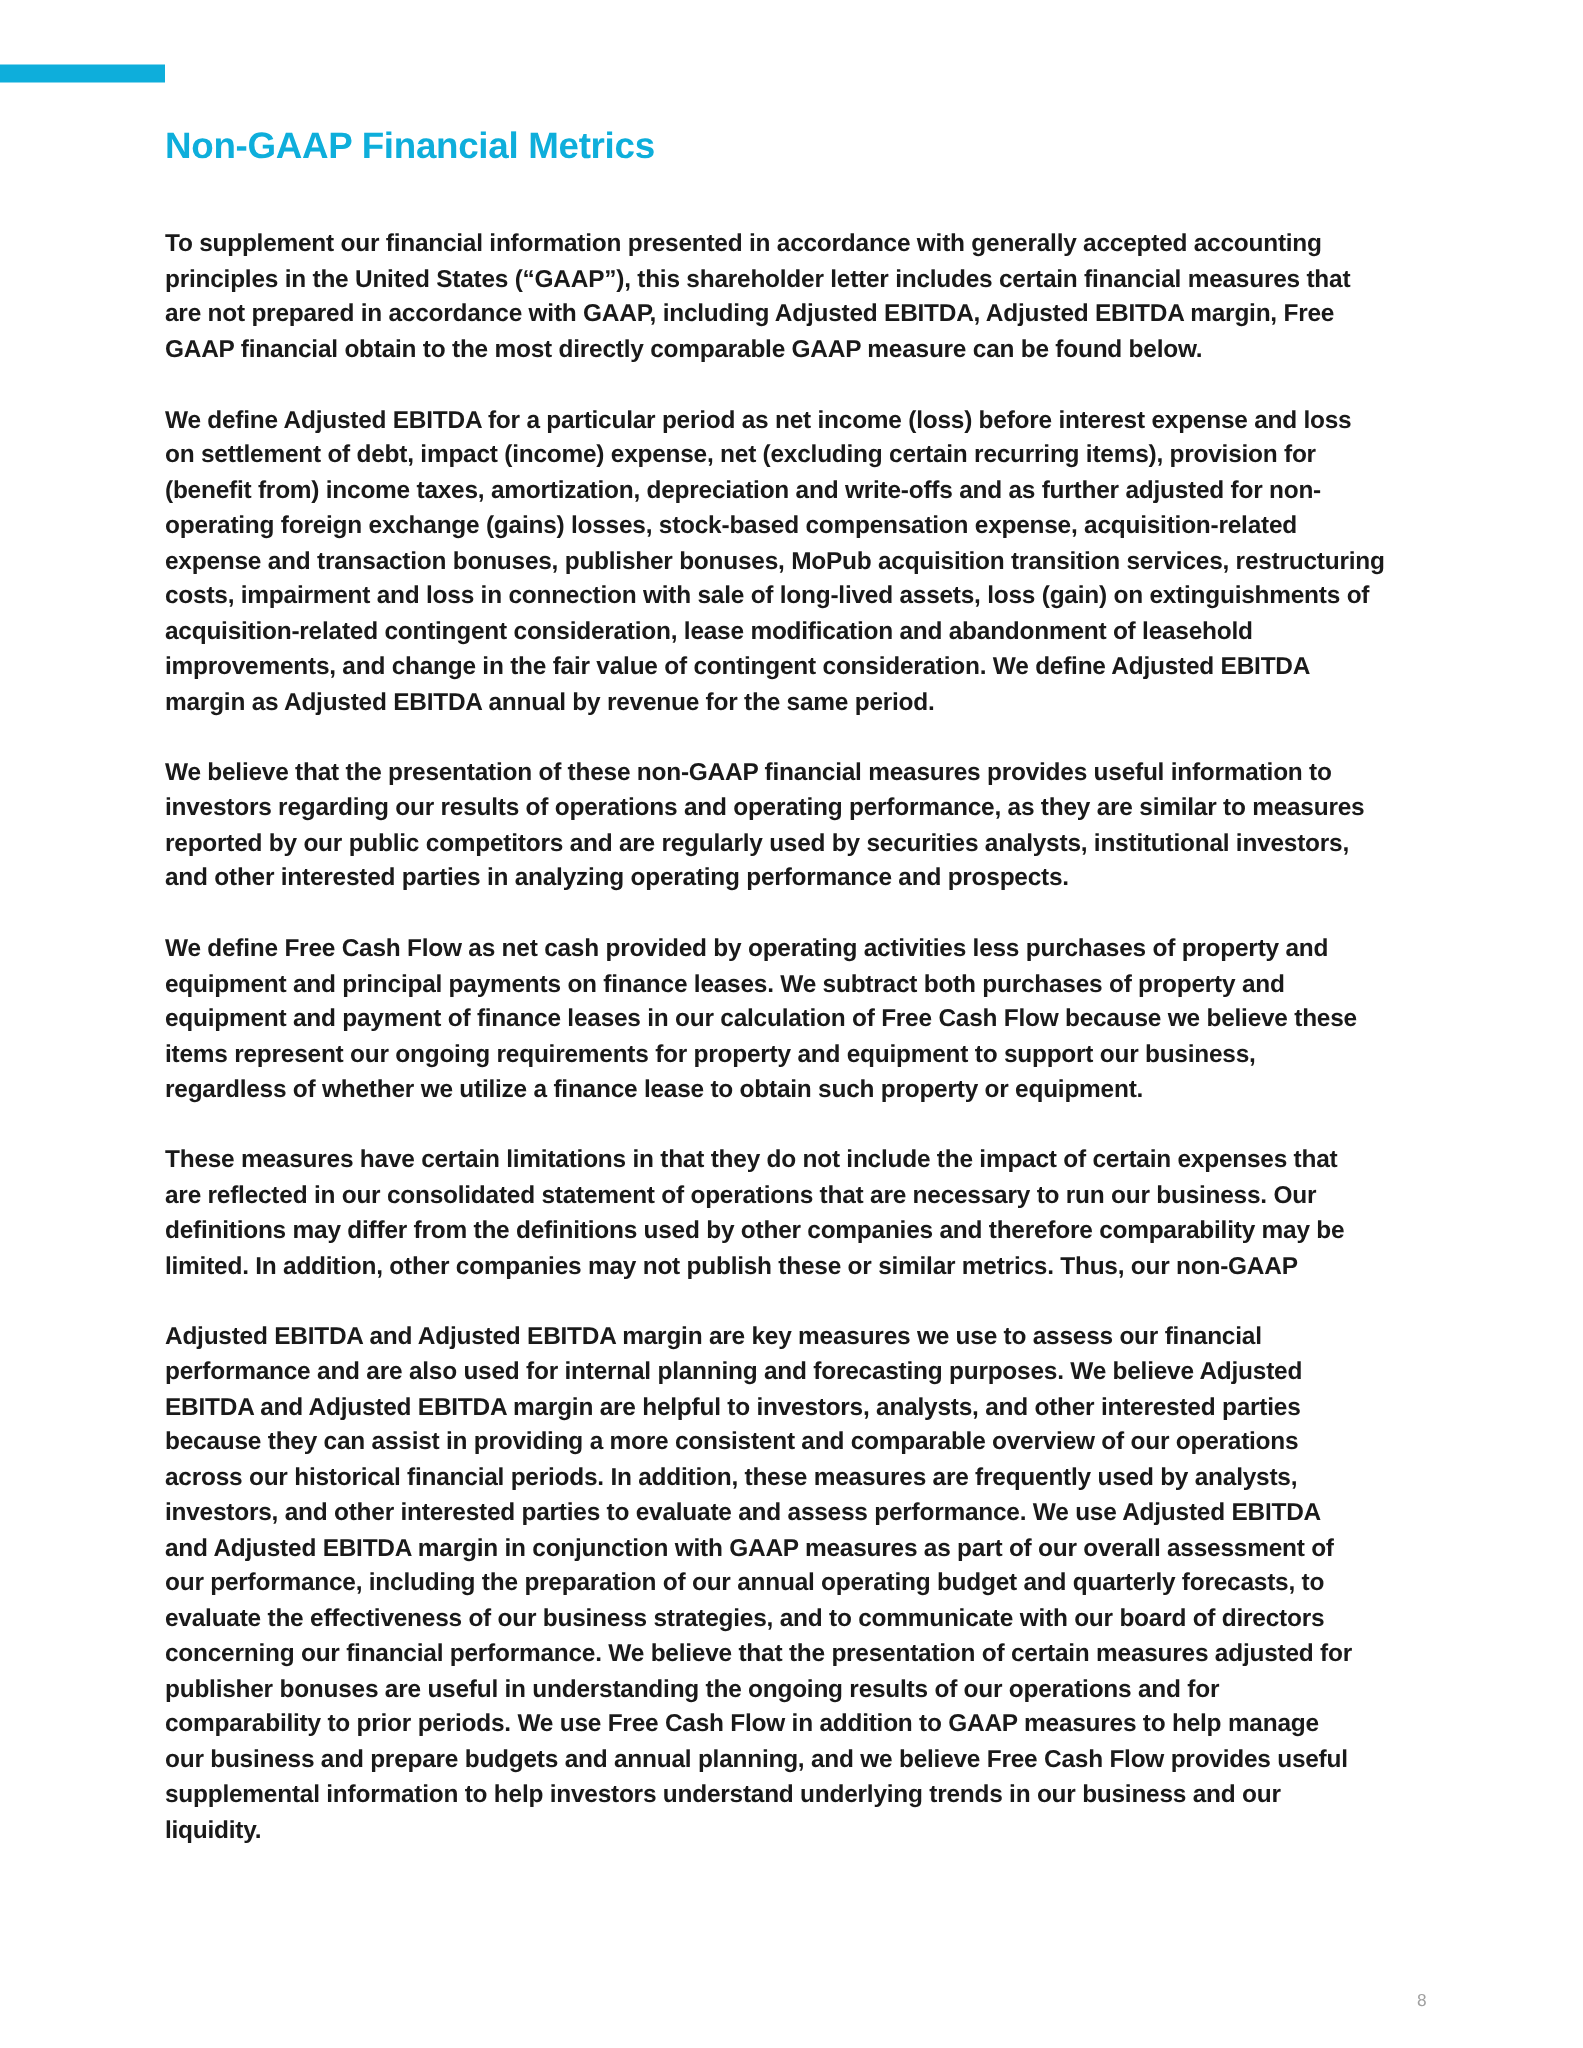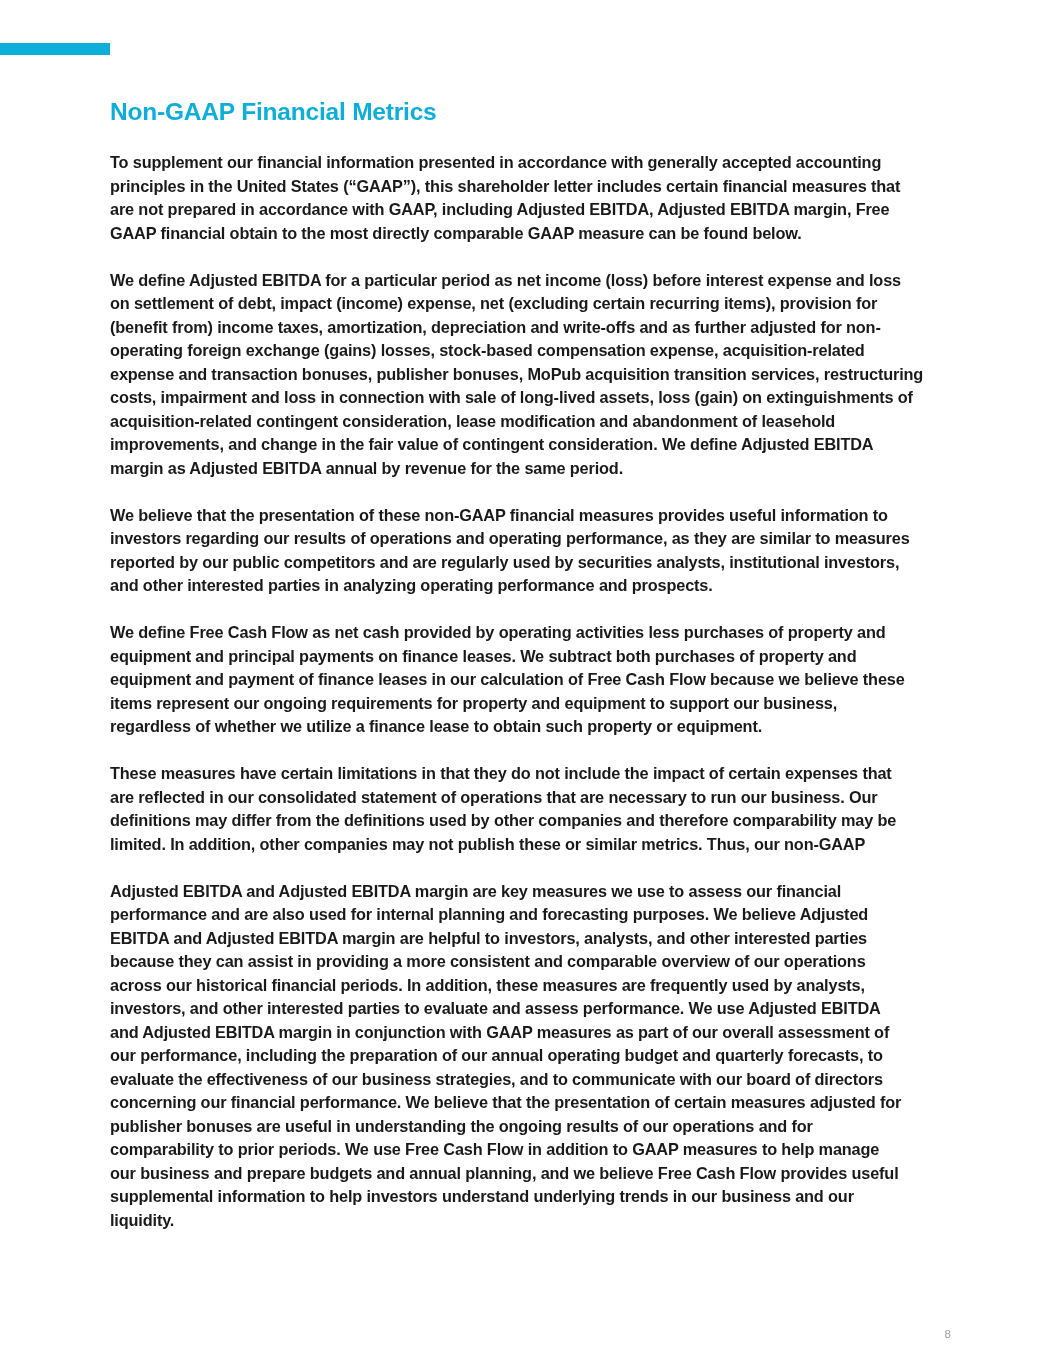--- a/index.html
+++ b/index.html
@@ -19,21 +19,21 @@
       position: absolute;
       left: 0;
       top: 43px;
       width: 110px;
       height: 12px;
       background: #0eaedb;
     }
     .page-title {
       position: absolute;
       left: 110px;
-      top: 98px;
+      top: 84px;
       margin: 0;
       font-size: 24.5px;
       font-weight: bold;
       color: #0eaedb;
       letter-spacing: -0.2px;
       white-space: nowrap;
       text-align: center;
     }
     .body-text {
       position: absolute;

